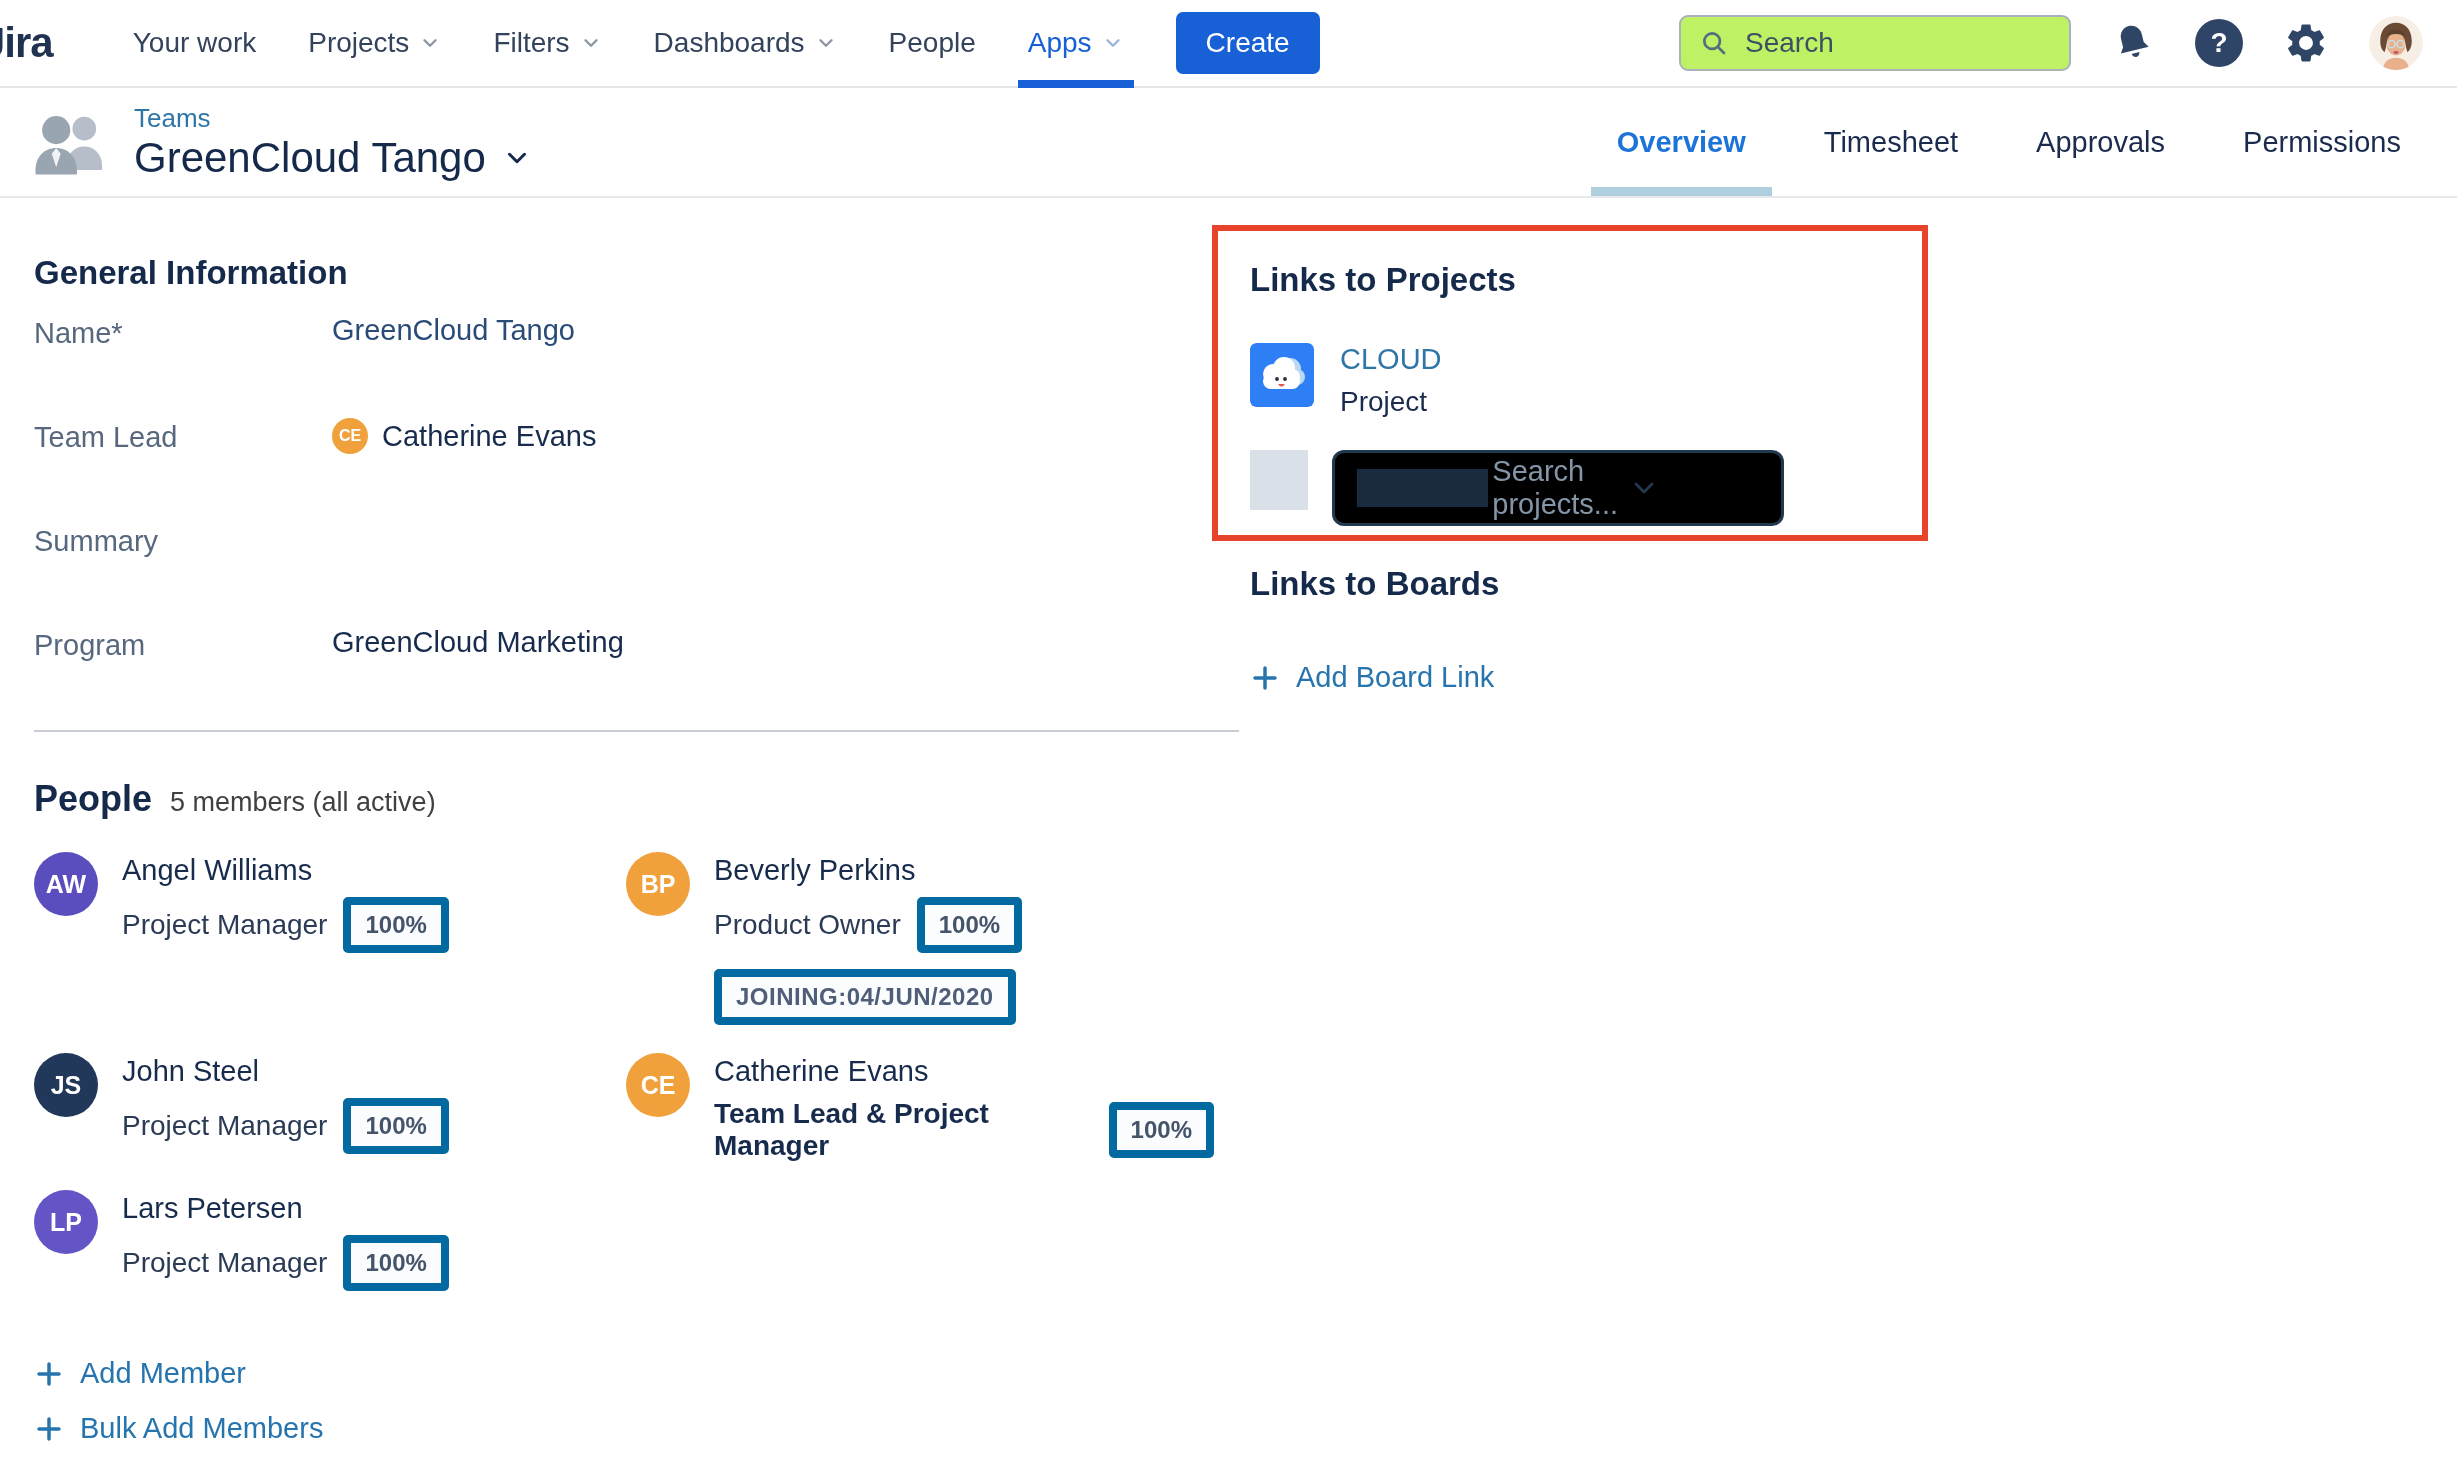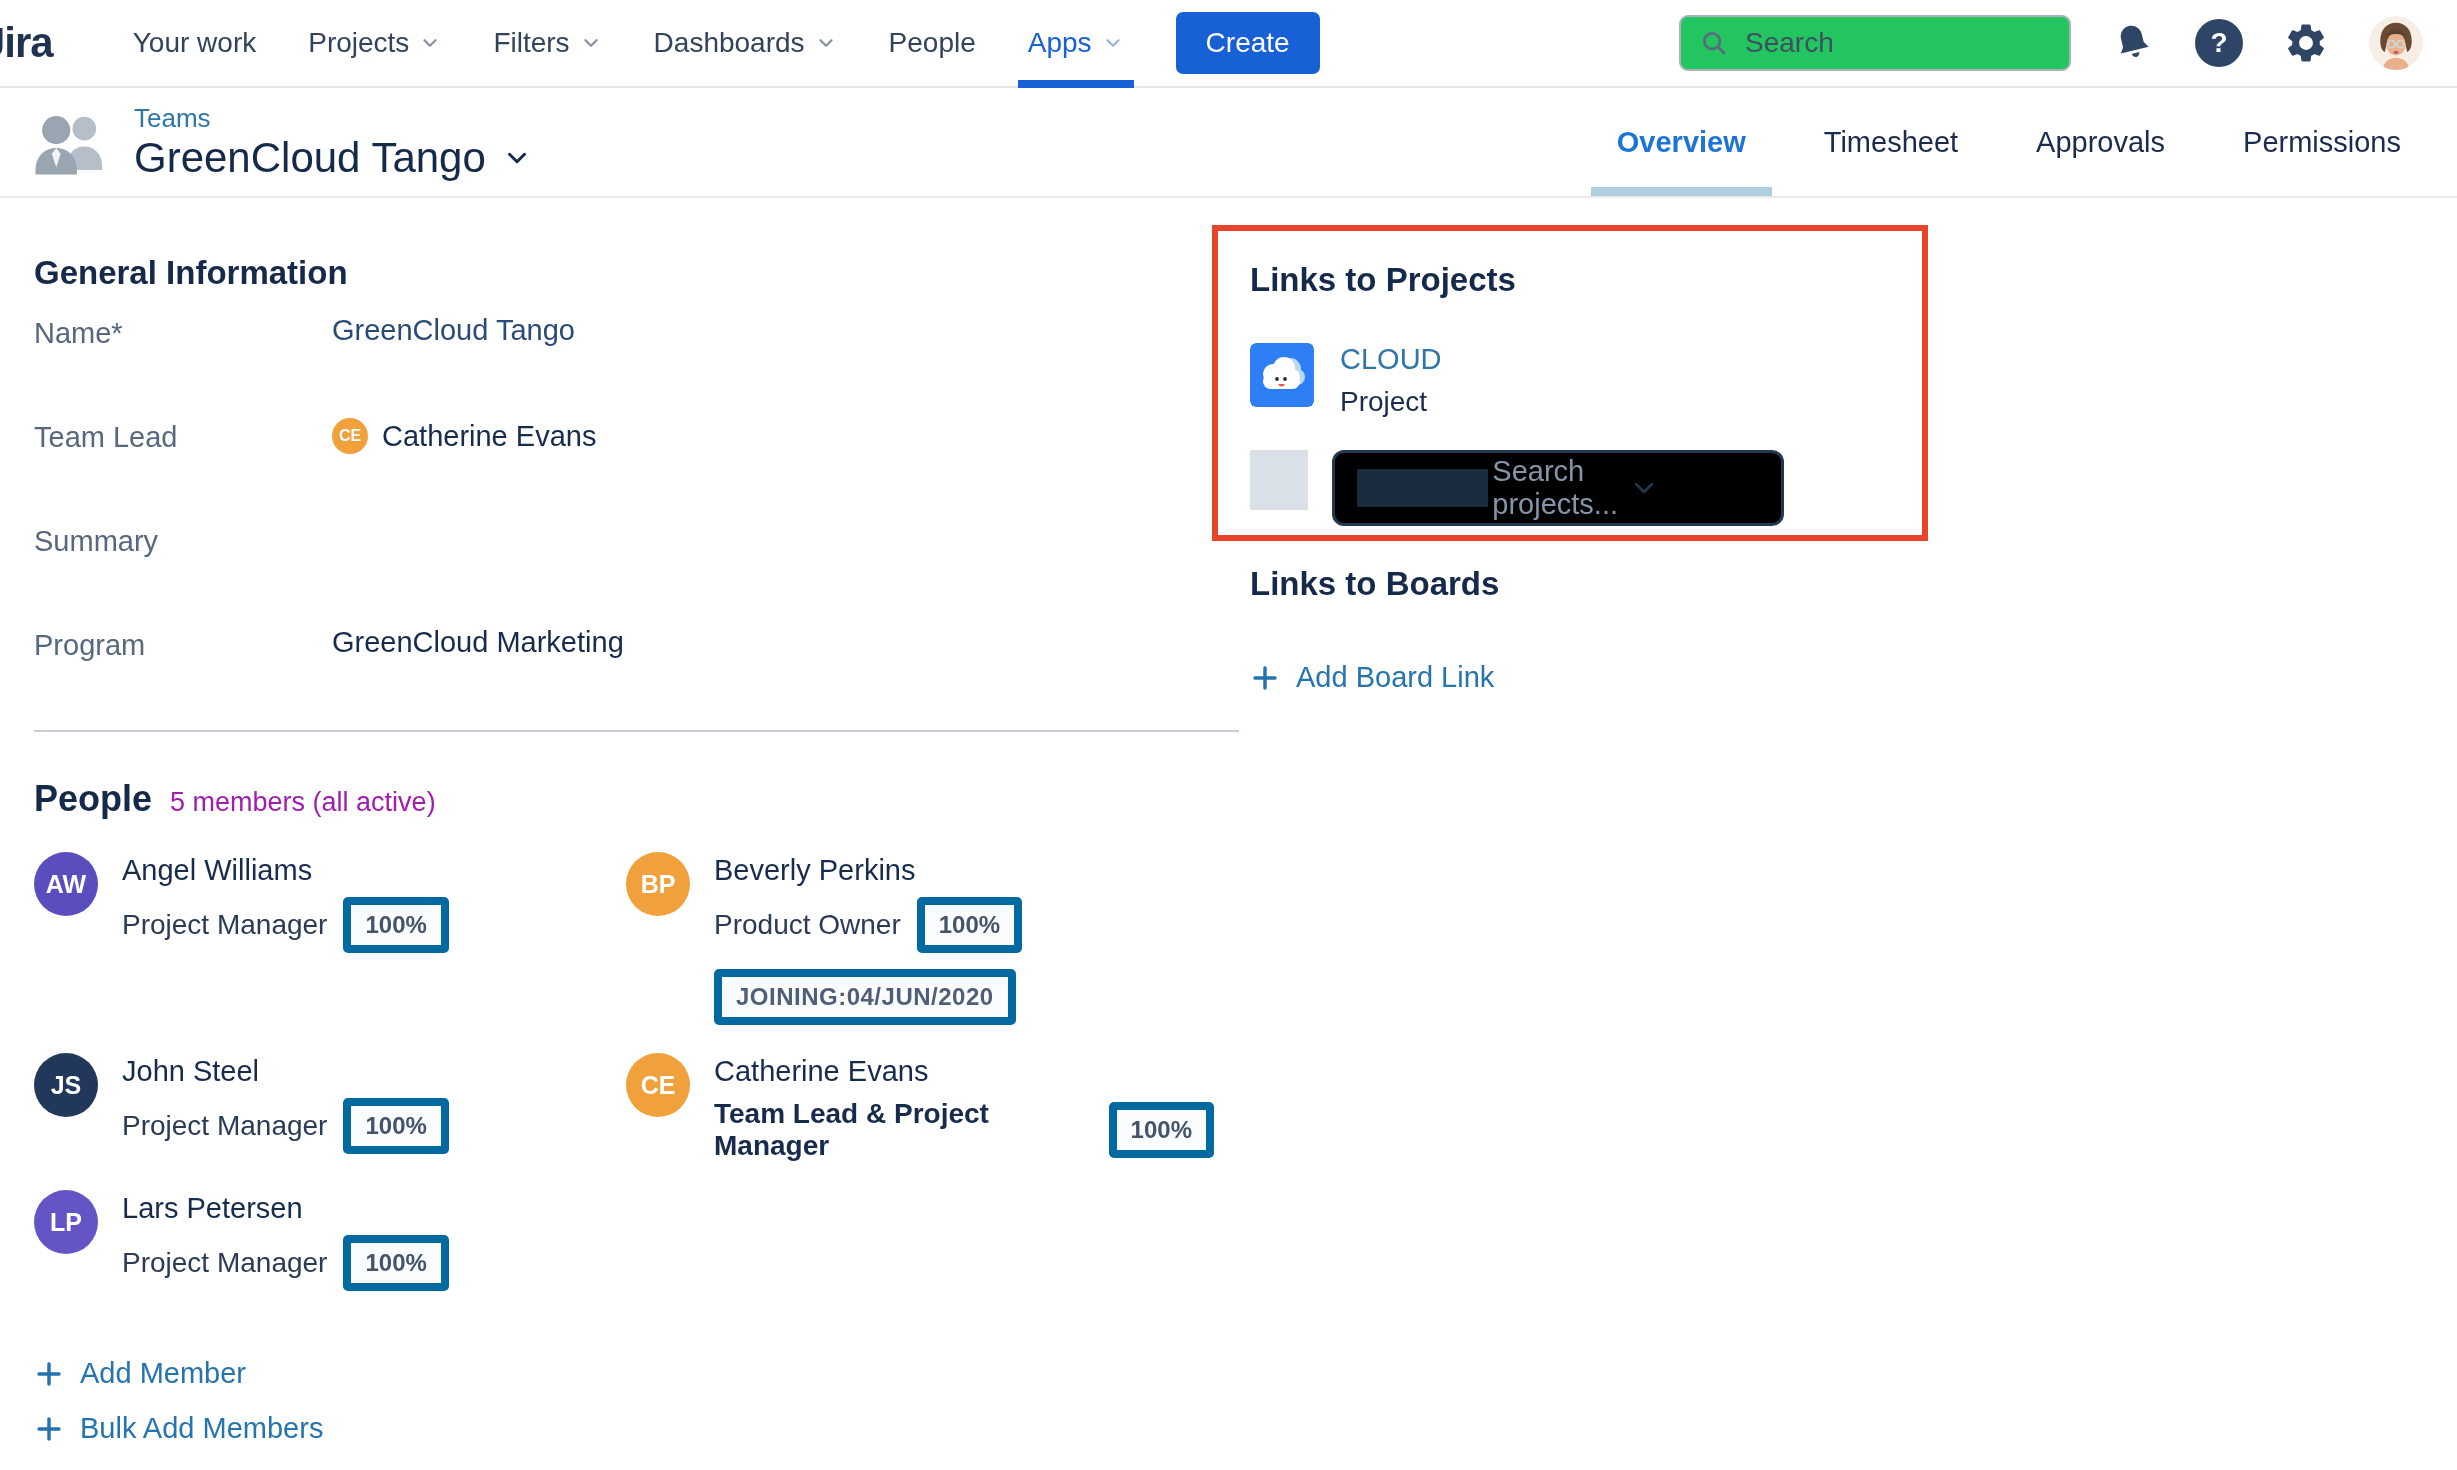--- a/index.html
+++ b/index.html
@@ -14,21 +14,21 @@
   .nav-item { display:flex; align-items:center; gap:10px; height:100%; padding:0 26px;
     font-size:28px; color:#33435C; cursor:pointer; position:relative; white-space:nowrap; }
   .nav-item .chev svg { display:block; }
   .nav-item.active { color:#1760D6; font-weight:500; }
   .nav-item.active::after { content:""; position:absolute; left:16px; right:16px; bottom:-2px;
     height:8px; background:#1760D6; }
   .create-btn { margin-left:26px; background:#1760D6; color:#fff; font-size:28px; font-weight:500;
     border:none; border-radius:7px; padding:15px 30px; cursor:pointer; }
   .nav-right { margin-left:auto; display:flex; align-items:center; gap:40px; }
   .search-box { width:392px; height:56px; border:2px solid #A9B1BC; border-radius:9px;
-    display:flex; align-items:center; gap:16px; padding:0 18px; background:#22c55e; }
+    display:flex; align-items:center; gap:16px; padding:0 18px; background:#bef264; }
   .search-box span { font-size:28px; color:#3E4F63; }
   .icon-btn { display:flex; align-items:center; justify-content:center; cursor:pointer; }
   .help-circle { width:48px; height:48px; border-radius:50%; background:#2F4568; color:#fff;
     font-size:28px; font-weight:700; display:flex; align-items:center; justify-content:center; }
   .nav-avatar { width:54px; height:54px; border-radius:50%; overflow:hidden; cursor:pointer; }
 
   
   .team-header { height:110px; display:flex; align-items:center; padding:0 56px 0 34px;
     border-bottom:2px solid #E7E9EC; }
   .team-id { display:flex; align-items:center; gap:26px; }
@@ -49,21 +49,21 @@
   .fields { margin-top:22px; }
   .field-row { display:flex; align-items:flex-start; margin-bottom:64px; min-height:40px; }
   .field-label { width:298px; flex:none; font-size:29px; color:#57687E; padding-top:3px; }
   .field-value { font-size:29px; color:#172B4D; display:flex; align-items:center; gap:14px; }
   .field-value.namev { color:#2A4B77; }
   .mini-avatar { width:36px; height:36px; border-radius:50%; color:#fff; font-size:16px;
     font-weight:700; display:flex; align-items:center; justify-content:center; flex:none; }
   .divider { border-top:2px solid #C9CED6; margin-top:34px; width:1205px; }
   .people-head { margin-top:46px; display:flex; align-items:baseline; gap:18px; }
   .people-title { font-size:36px; font-weight:600; color:#15294B; }
-  .people-sub { font-size:27px; color:#a21caf; }
+  .people-sub { font-size:27px; color:#404040; }
   .members { margin-top:32px; display:grid; grid-template-columns:592px 1fr; row-gap:28px; }
   .member { display:flex; gap:24px; }
   .m-avatar { width:64px; height:64px; border-radius:50%; color:#fff; font-size:25px;
     font-weight:700; display:flex; align-items:center; justify-content:center; flex:none; }
   .m-name { font-size:29px; color:#172B4D; padding-top:2px; }
   .m-role-row { margin-top:10px; display:flex; align-items:center; gap:16px; }
   .m-role { font-size:28px; color:#2B3A55; }
   .m-role.bold { font-weight:700; color:#172B4D; }
   .pct-badge, .join-badge { border:8px solid #0369a1; background:#FBFCFD; border-radius:5px;
     font-size:24px; font-weight:600; color:#44546A; padding:6px 14px; white-space:nowrap; }

